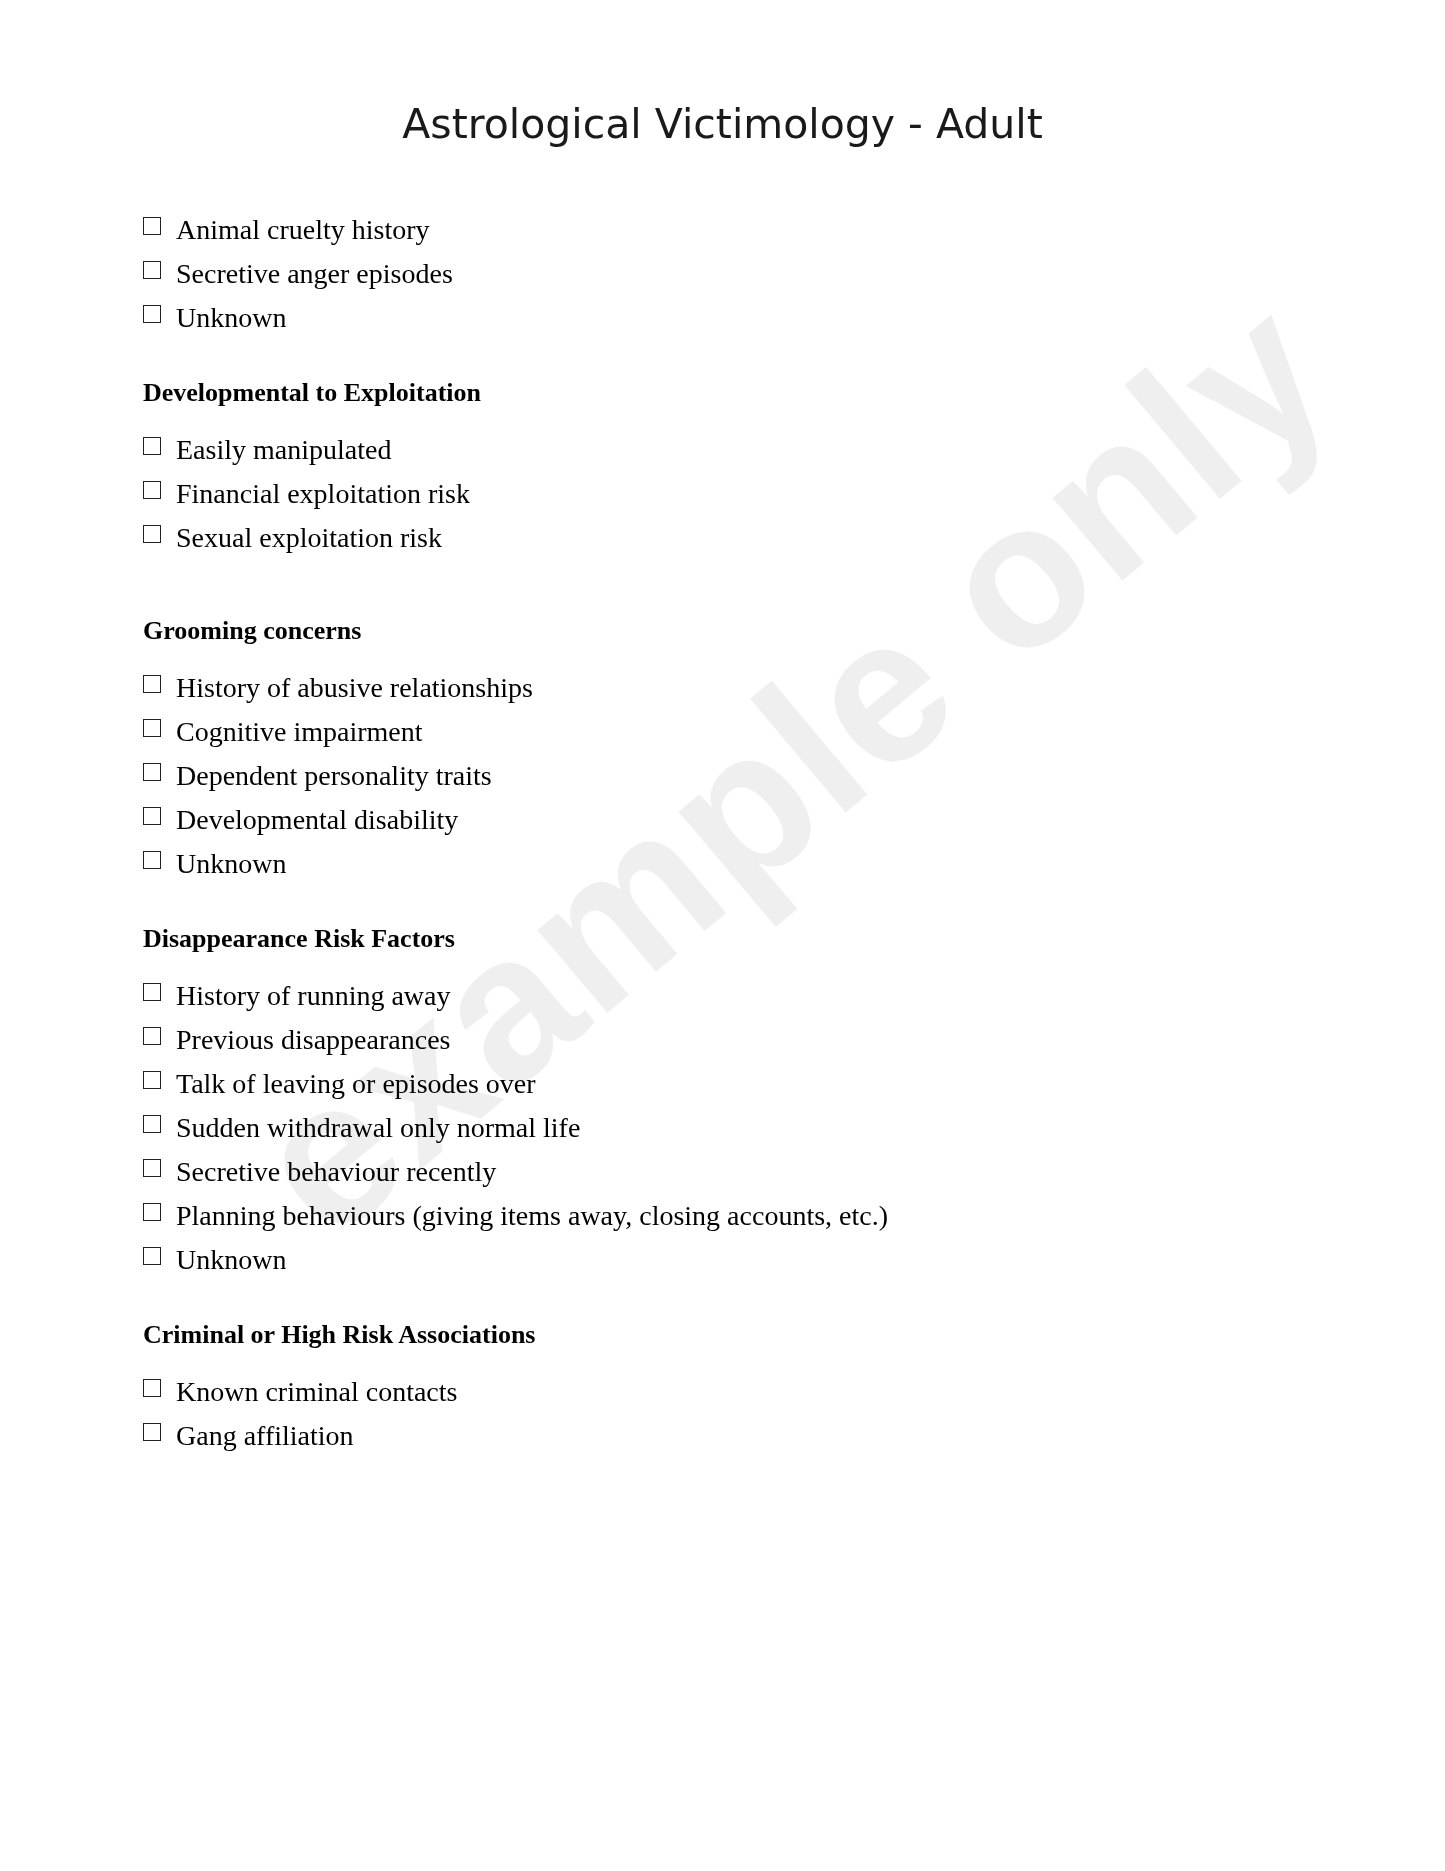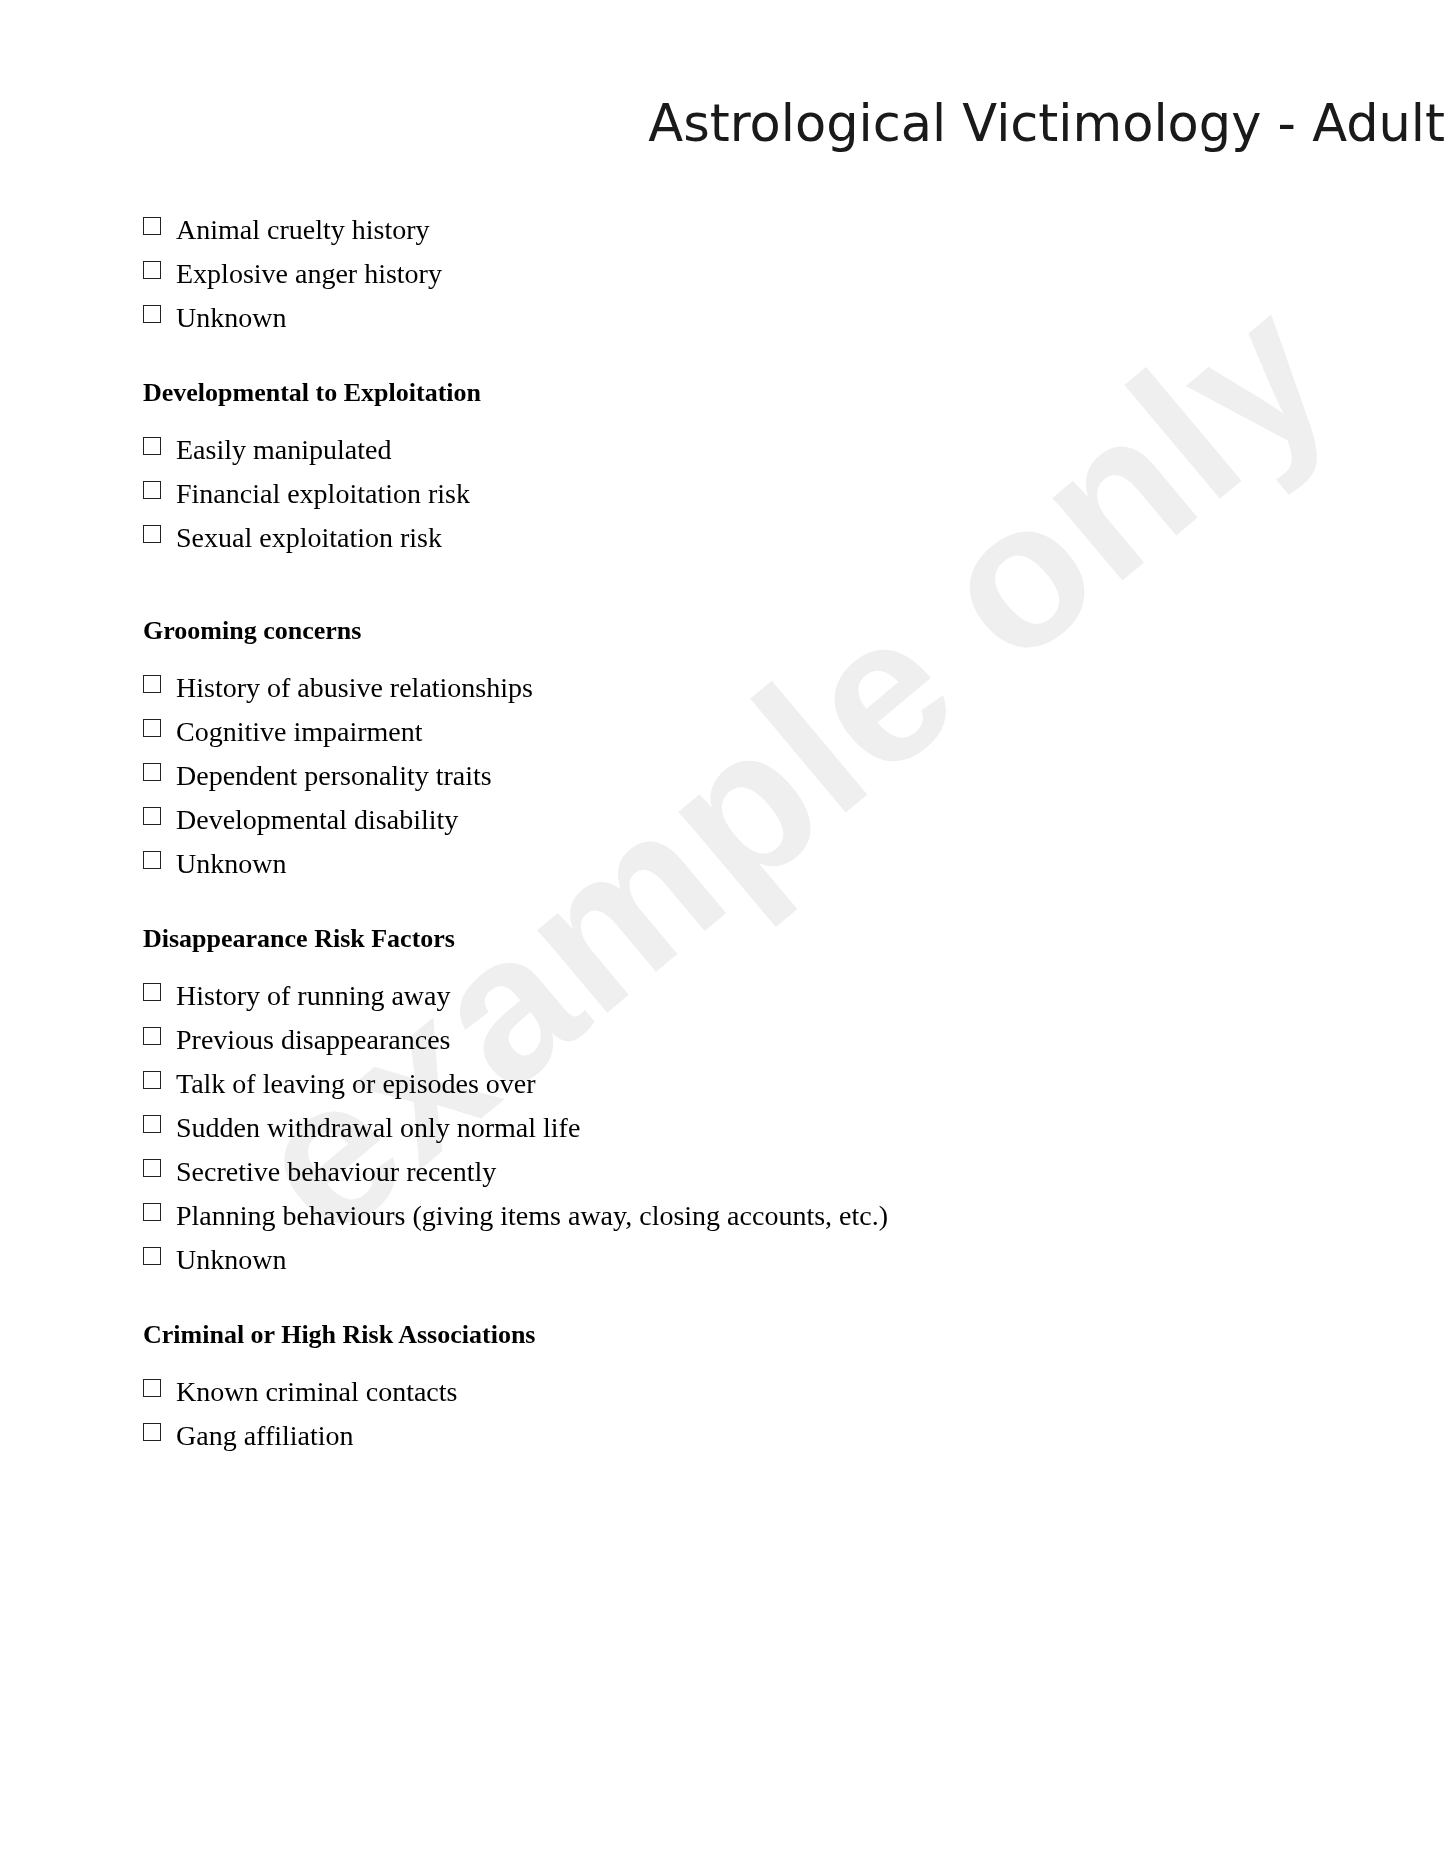--- a/index.html
+++ b/index.html
@@ -50,24 +50,24 @@
   .content {
     position: relative;
     z-index: 2;
   }
 
   .doc-title {
     position: absolute;
     left: 0;
     top: 98px;
     width: 1445px;
-    text-align: right;
+    text-align: center;
     font-family: "DejaVu Sans", "Liberation Sans", sans-serif;
     font-weight: 400;
-    font-size: 51px;
+    font-size: 41px;
     line-height: 52px;
     color: #1a1a1a;
     white-space: nowrap;
   }
 
   .body-block {
     position: absolute;
     left: 143px;
     top: 208px;
     width: 1180px;
@@ -127,21 +127,21 @@
 
     <div class="doc-title">Astrological Victimology - Adult</div>
 
     <div class="body-block" id="body-block">
         <div class="check-item">
           <span class="check-box-glyph" role="checkbox" aria-label="□"></span>
           <span class="check-label">Animal cruelty history</span>
         </div>
         <div class="check-item">
           <span class="check-box-glyph" role="checkbox" aria-label="□"></span>
-          <span class="check-label">Explosive anger history</span>
+          <span class="check-label">Secretive anger episodes</span>
         </div>
         <div class="check-item">
           <span class="check-box-glyph" role="checkbox" aria-label="□"></span>
           <span class="check-label">Unknown</span>
         </div>
         <div class="gap-medium"></div>
         <div class="section-heading">Developmental to Exploitation</div>
         <div class="gap-small"></div>
         <div class="check-item">
           <span class="check-box-glyph" role="checkbox" aria-label="□"></span>

